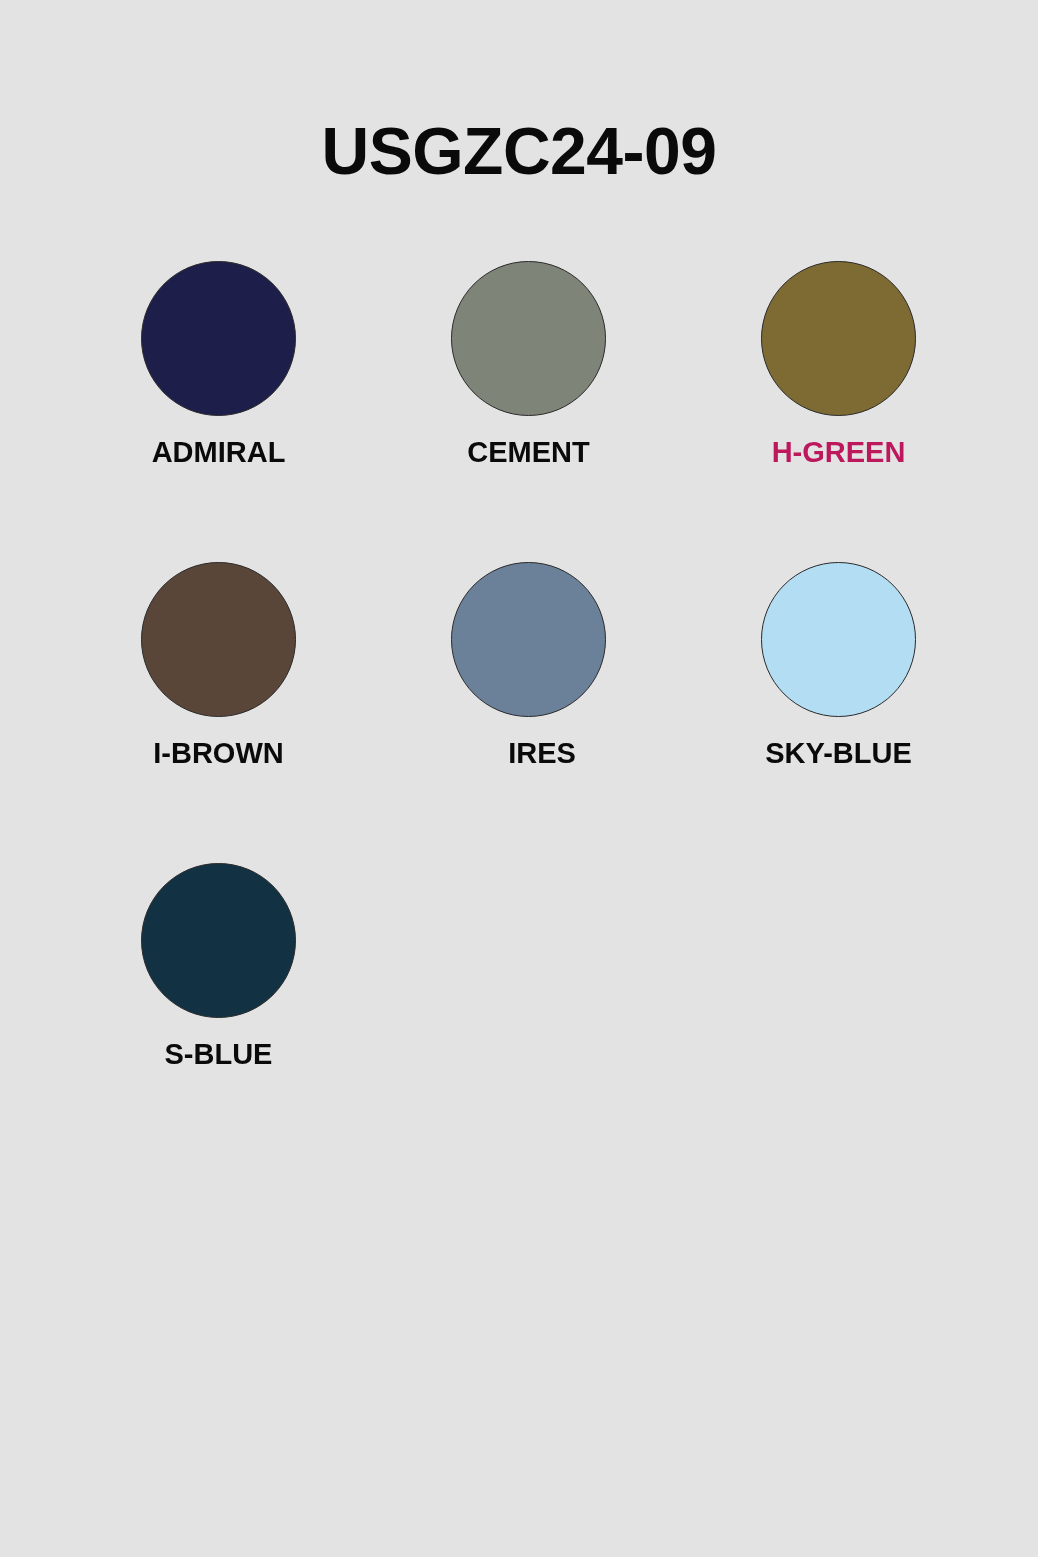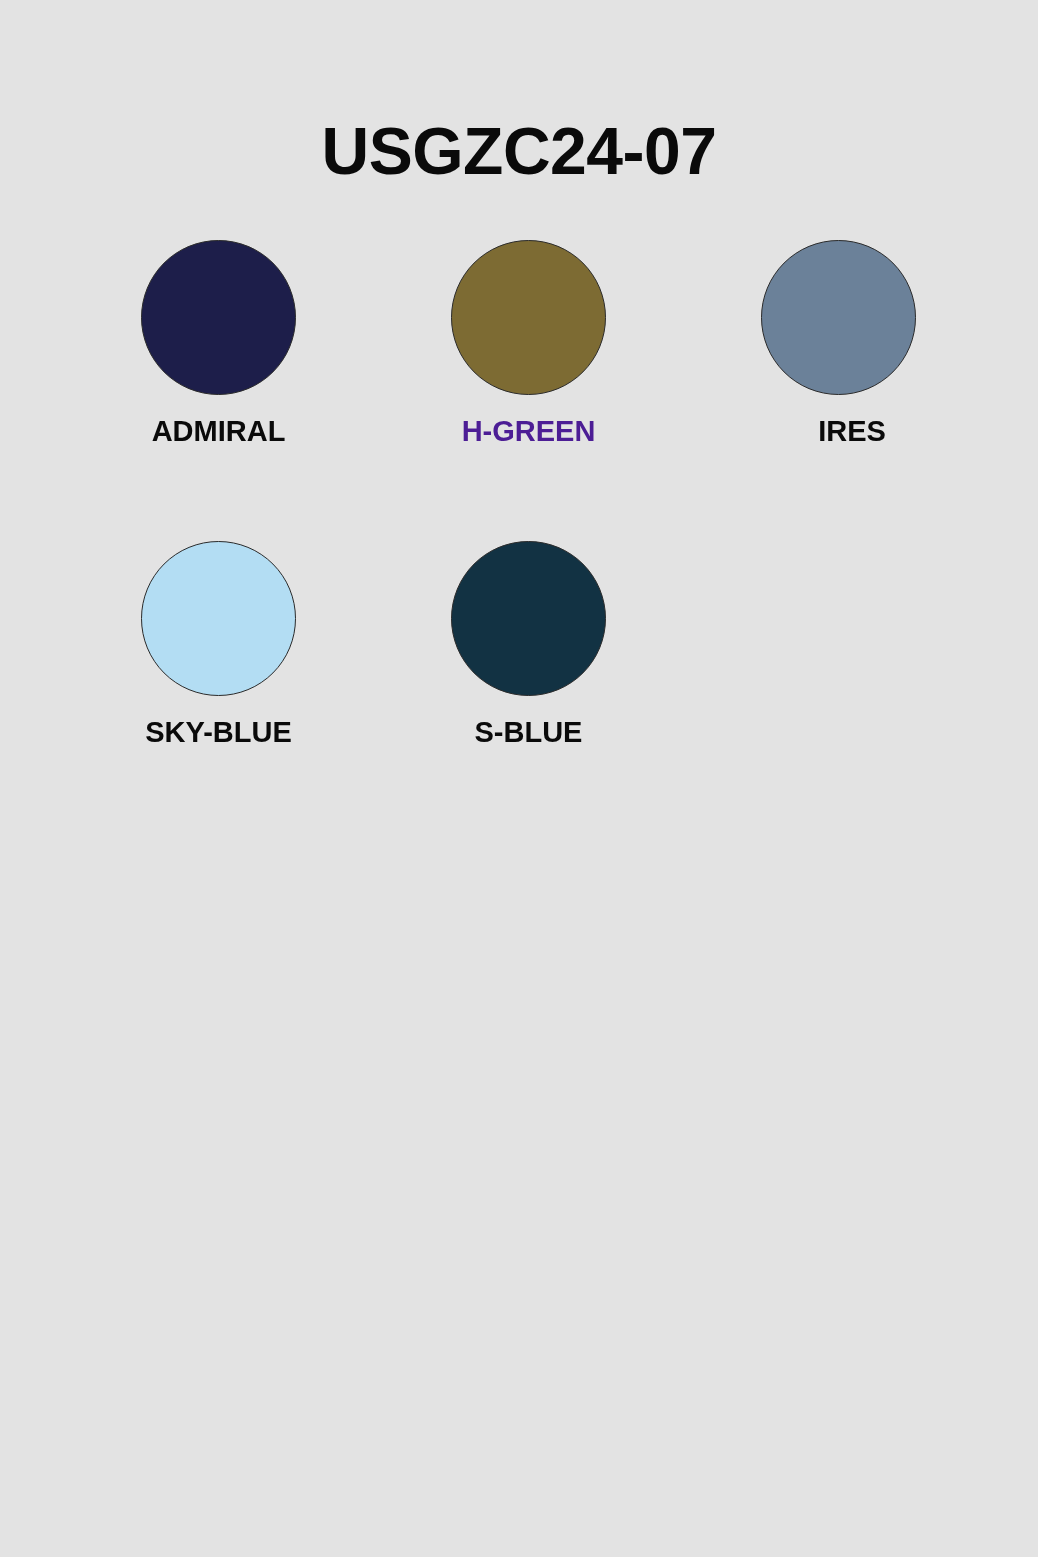--- a/index.html
+++ b/index.html
@@ -31,21 +31,21 @@
     font-size: 66px;
     font-weight: 700;
     letter-spacing: -0.5px;
     color: #0a0a0a;
     line-height: 1;
     font-family: "Liberation Sans", "DejaVu Sans", sans-serif;
   }
 
   .swatch-grid {
     position: absolute;
-    top: 240px;
+    top: 261px;
     left: 141px;
     width: 752px;
     display: grid;
     grid-template-columns: repeat(3, 155px);
     column-gap: 155px;
     row-gap: 95px;
   }
 
   .swatch {
     width: 155px;
@@ -72,35 +72,43 @@
     white-space: nowrap;
     line-height: 1;
     font-family: "Liberation Sans", "DejaVu Sans", sans-serif;
   }
 </style>
 </head>
 <body style="background-color: rgb(227, 227, 227);">
 
 <div class="card">
 
-  <div class="palette-title" style="color: rgb(10, 10, 10);">USGZC24-07</div>
+  <div class="palette-title" style="color: rgb(10, 10, 10);">USGZC24-09</div>
 
   <div class="swatch-grid">
 
     <div class="swatch">
       <div class="swatch-dot" style="background-color: rgb(29, 30, 74); border-color: rgb(43, 43, 43);"></div>
       <div class="swatch-label" style="color: rgb(10, 10, 10);">ADMIRAL</div>
     </div>
 
+    <div class="swatch">
+      <div class="swatch-dot" style="background-color: rgb(126, 133, 120); border-color: rgb(43, 43, 43);"></div>
+      <div class="swatch-label" style="color: rgb(10, 10, 10);">CEMENT</div>
+    </div>
 
     <div class="swatch">
       <div class="swatch-dot" style="background-color: rgb(125, 107, 51); border-color: rgb(43, 43, 43);"></div>
-      <div class="swatch-label" style="color: #4c1d95;">H-GREEN</div>
+      <div class="swatch-label" style="color: #be185d;">H-GREEN</div>
     </div>
 
+    <div class="swatch">
+      <div class="swatch-dot" style="background-color: rgb(89, 70, 57); border-color: rgb(43, 43, 43);"></div>
+      <div class="swatch-label" style="color: rgb(10, 10, 10);">I-BROWN</div>
+    </div>
 
     <div class="swatch">
       <div class="swatch-dot" style="background-color: rgb(107, 129, 153); border-color: rgb(43, 43, 43);"></div>
       <div class="swatch-label" style="color: rgb(10, 10, 10); margin-left: 27px;">IRES</div>
     </div>
 
 
 
     <div class="swatch">
       <div class="swatch-dot" style="background-color: rgb(179, 221, 243); border-color: rgb(43, 43, 43);"></div>

